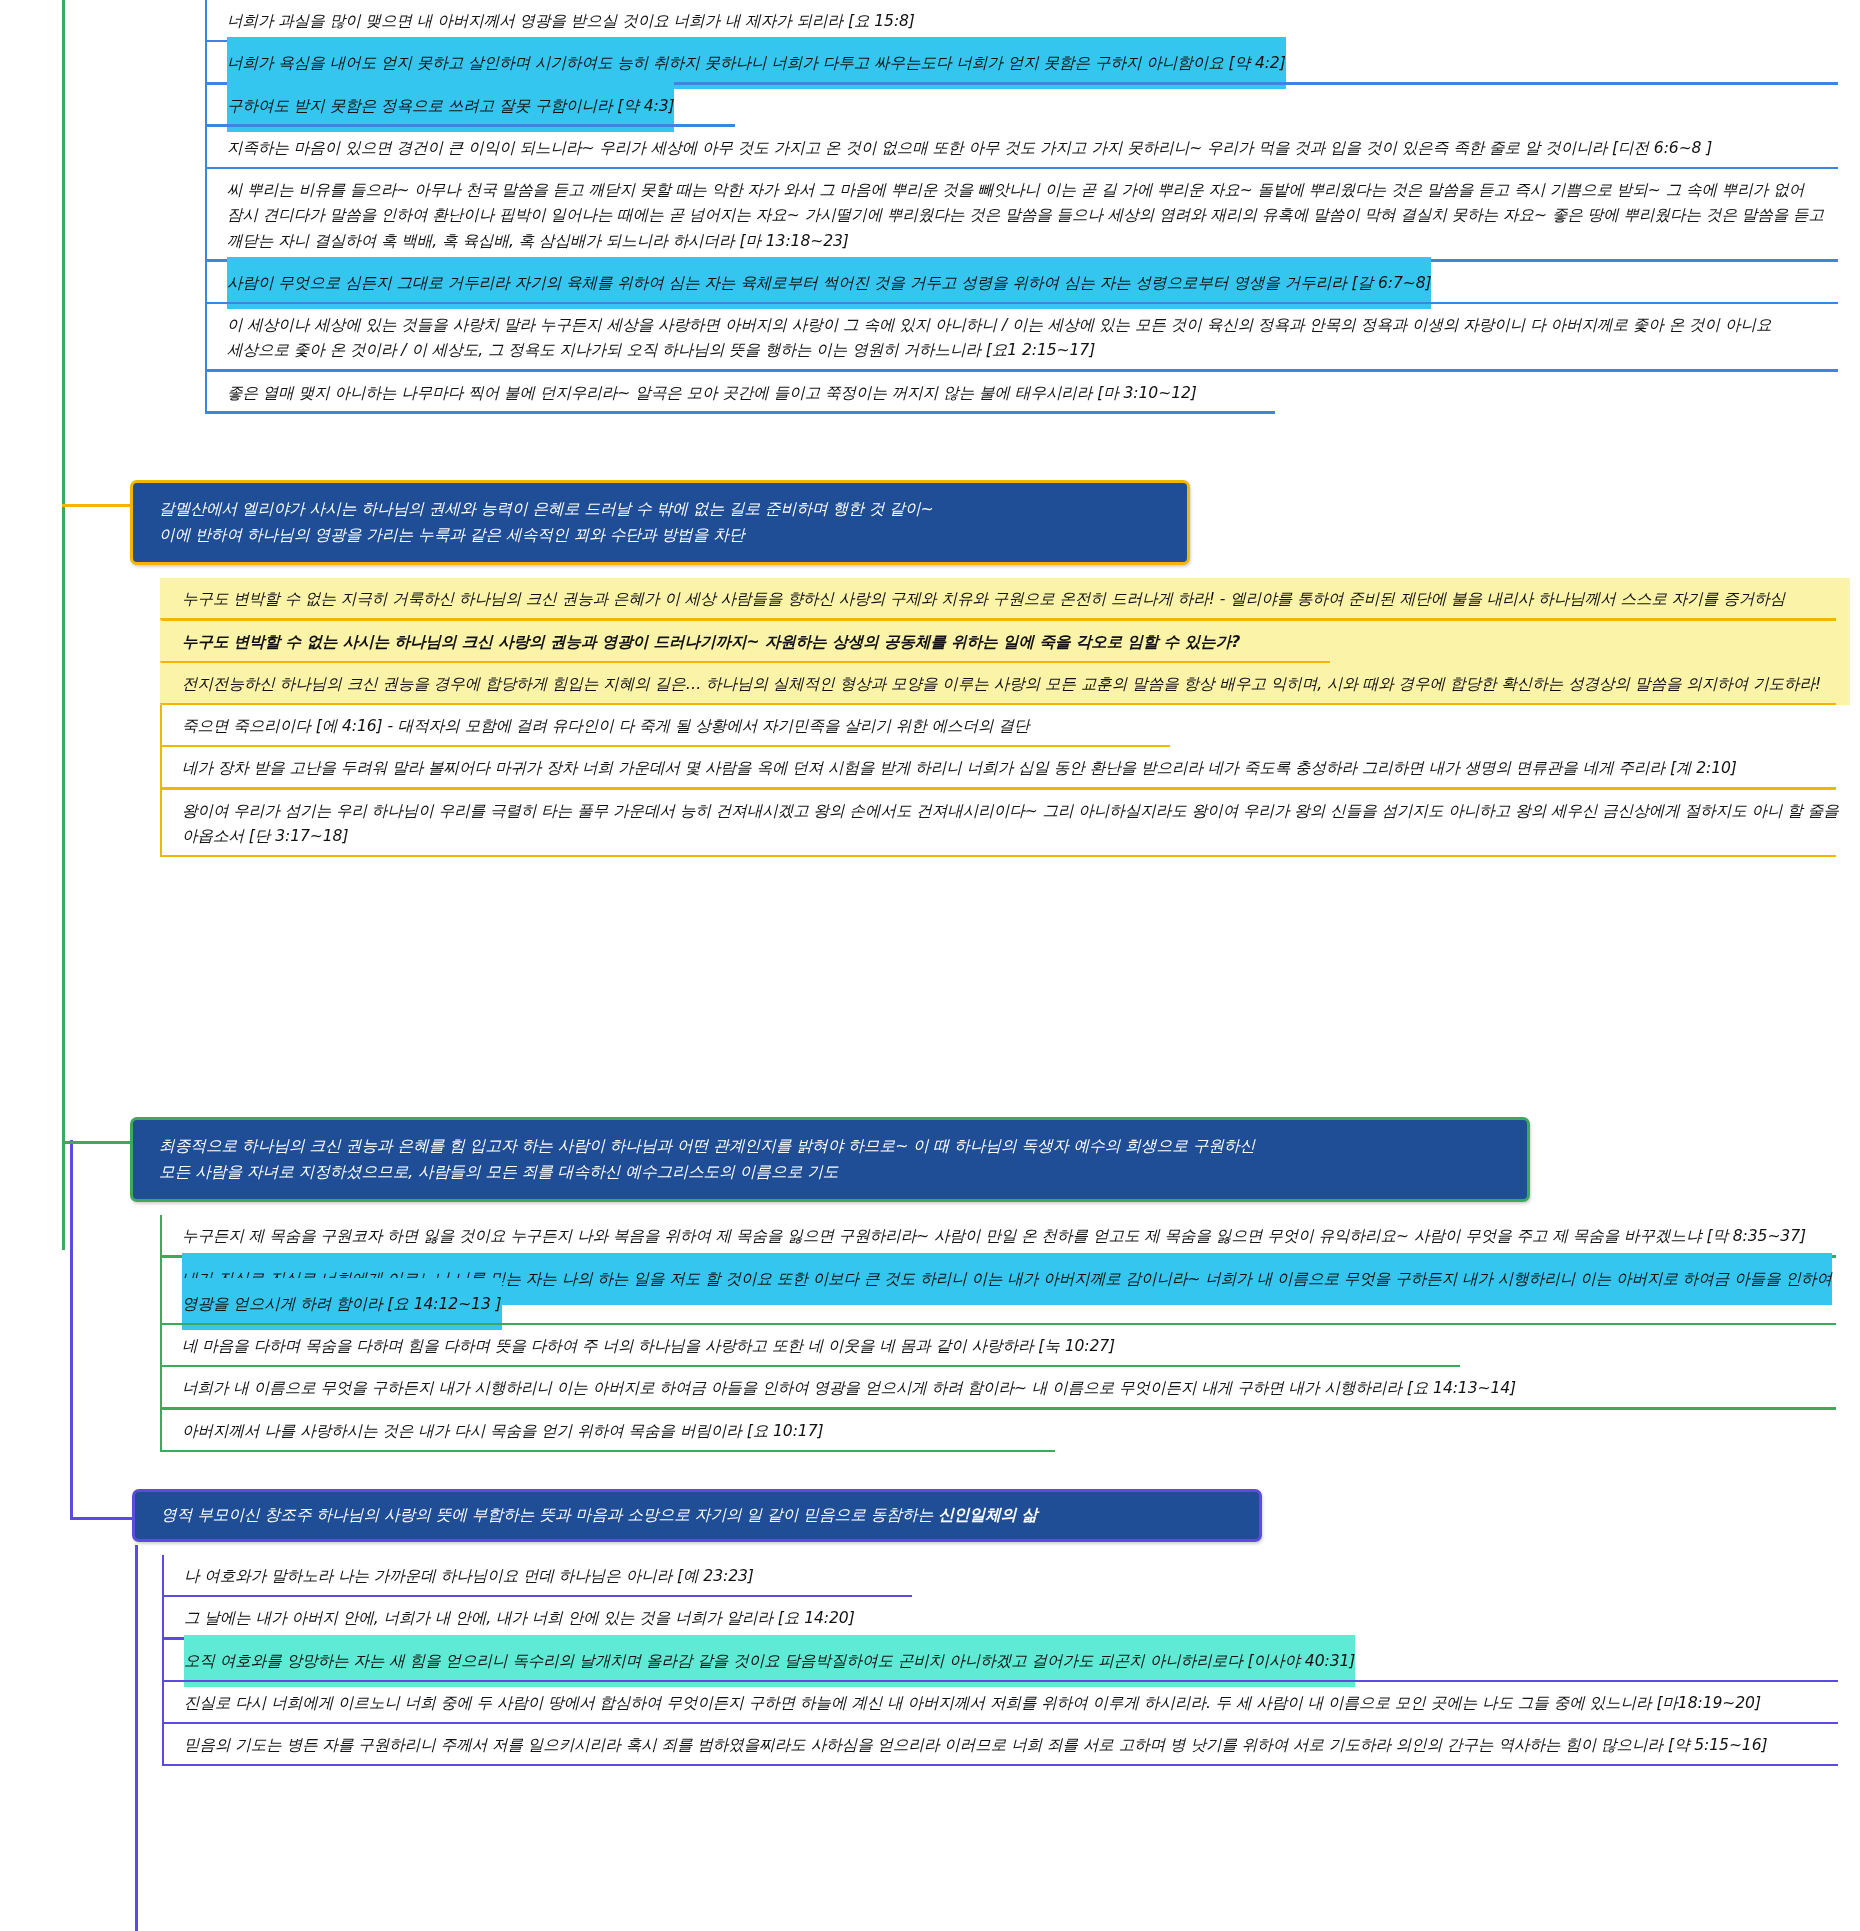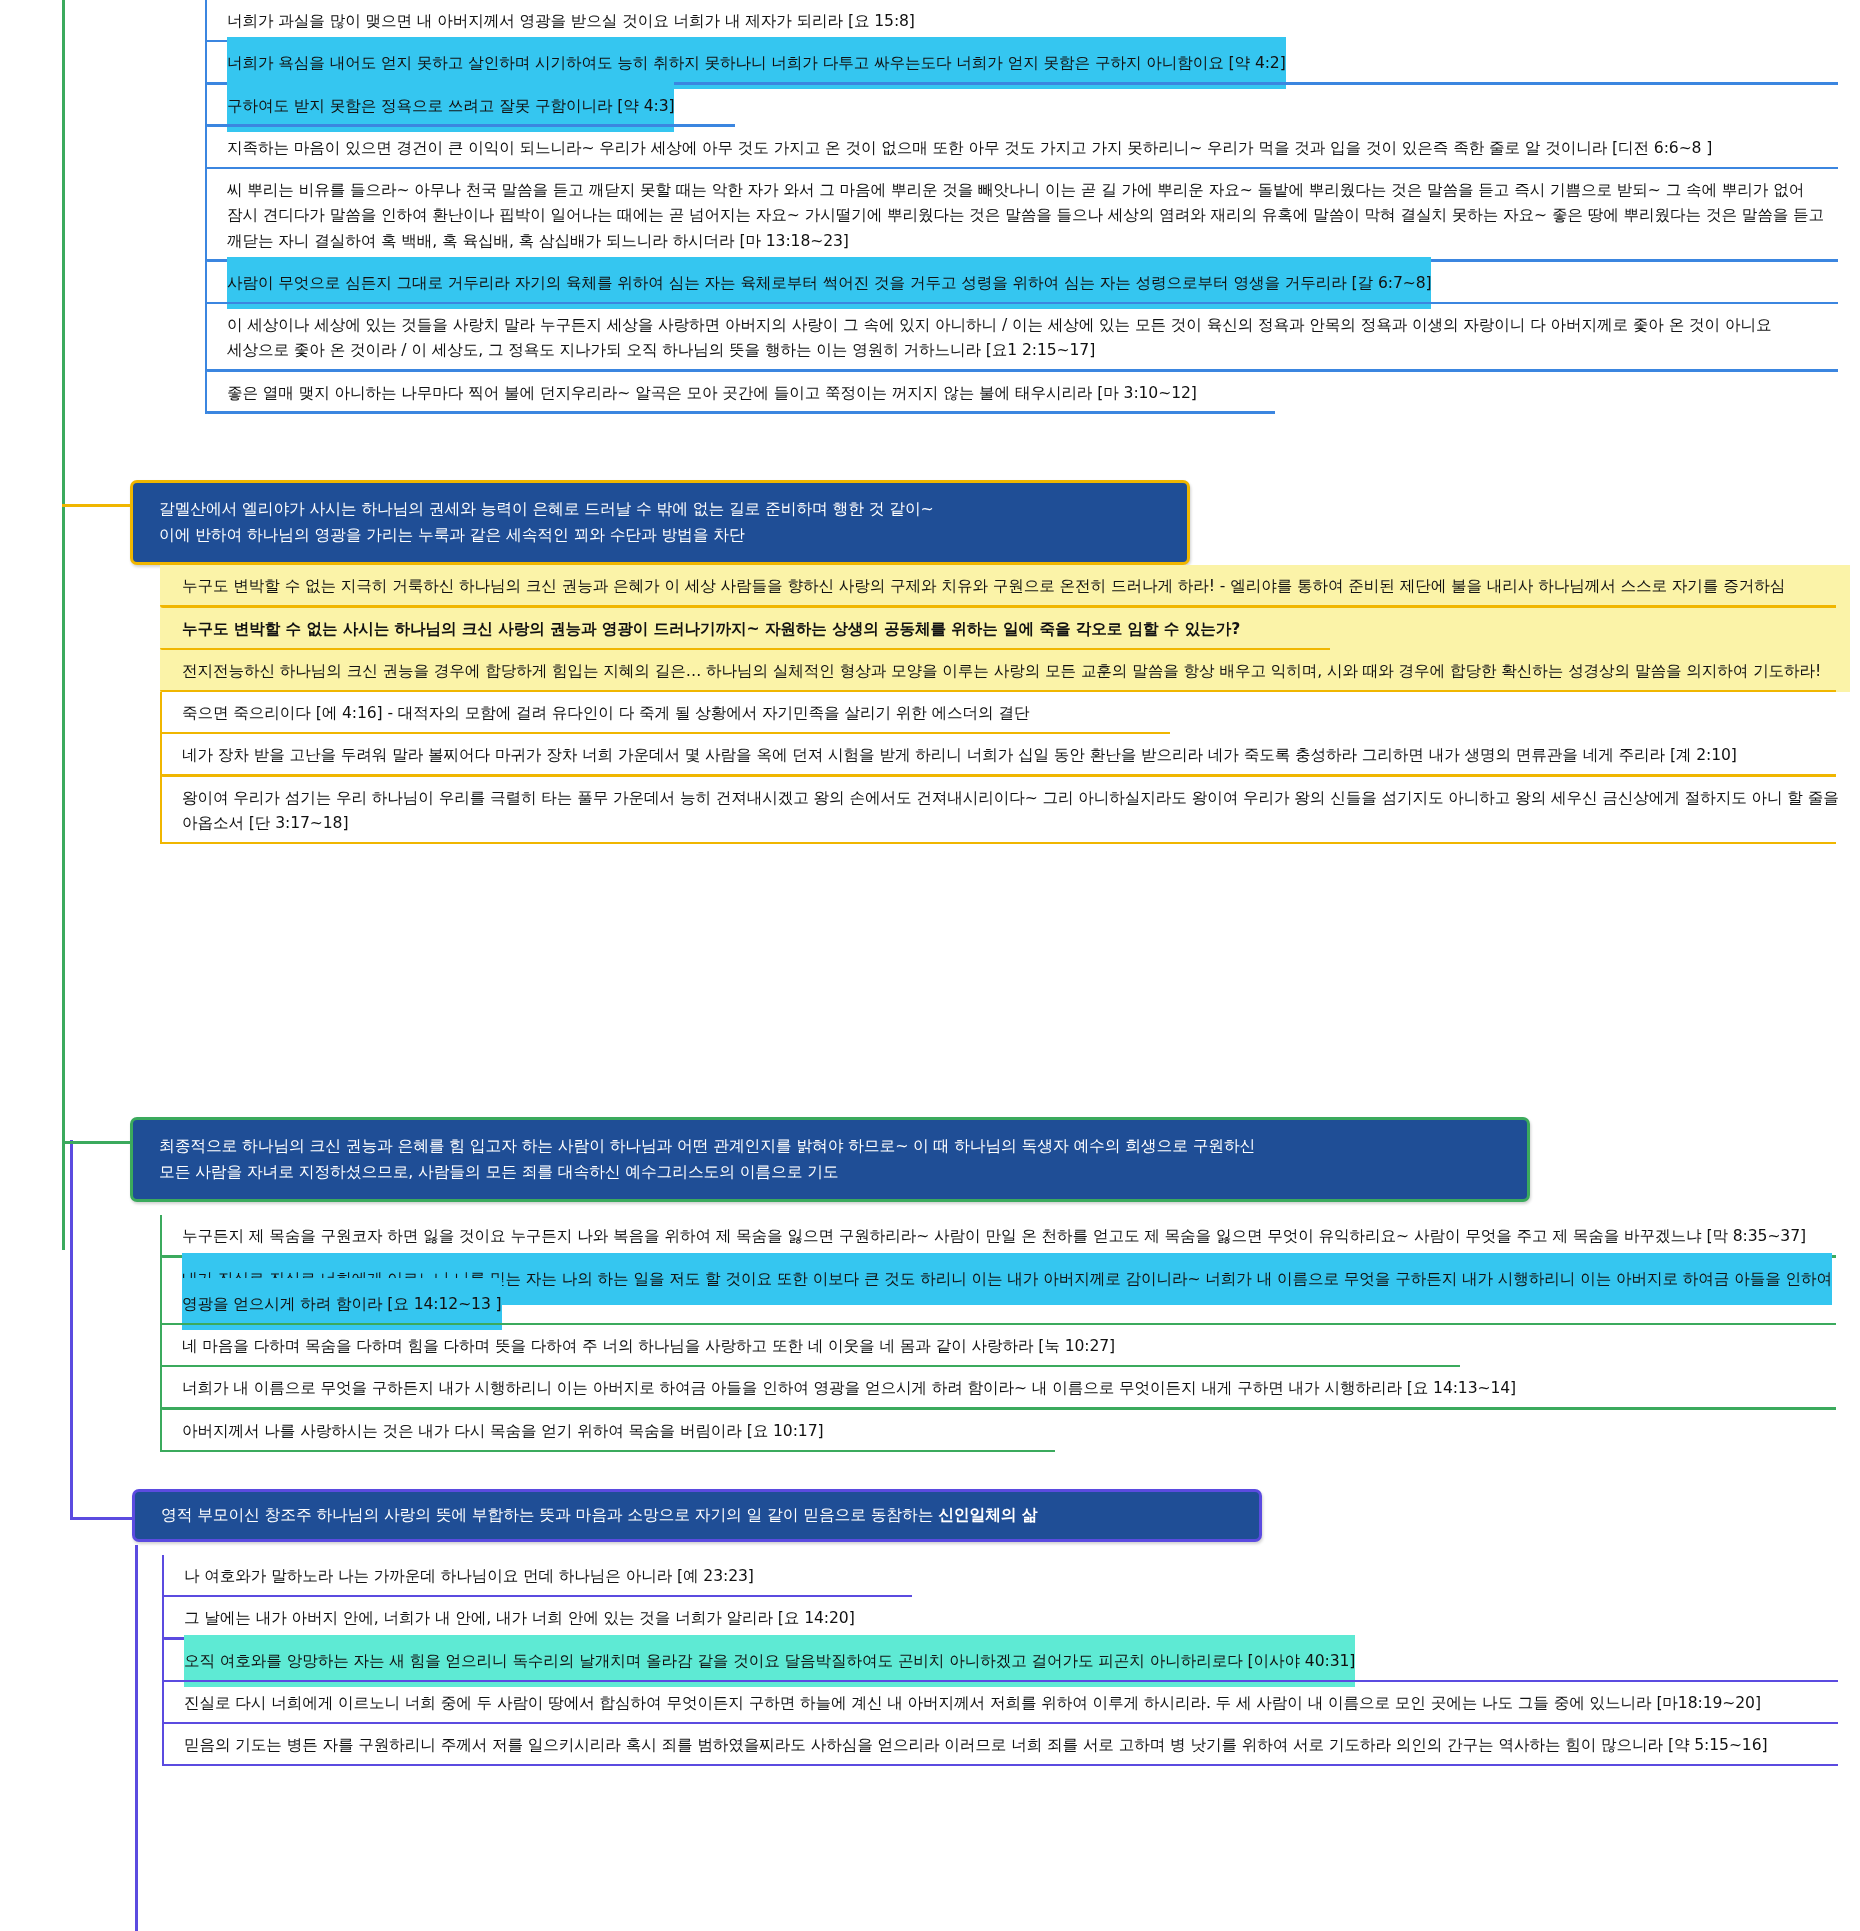--- a/index.html
+++ b/index.html
@@ -15,20 +15,21 @@
     color: #111111;
     -webkit-font-smoothing: antialiased;
   }
 
   
   .canvas {
     position: relative;
     width: 1860px;
     min-height: 1931px;
     overflow: hidden;
+    font-style: italic;
   }
 
   
   .trunk {
     position: absolute;
     width: 3px;
     left: 62px;
     z-index: 1;
   }
   .trunk-green { background: #3BAA5D; }
@@ -176,21 +177,21 @@
     </div>
   </div>
 
   <div class="abs" style="left:130px; top:480px; width:1720px;">
 
     <div class="headline hl-gold" style="width:1060px;">
       <span>갈멜산에서 엘리야가 사시는 하나님의 권세와 능력이 은혜로 드러날 수 밖에 없는 길로 준비하며 행한 것 같이~</span><br>
       <span>이에 반하여 하나님의 영광을 가리는 누룩과 같은 세속적인 꾀와 수단과 방법을 차단</span>
     </div>
 
-    <div style="position:relative; margin-left:30px; width:1690px;">
+    <div style="position:relative; margin-left:30px; margin-top:13px; width:1690px;">
       <div class="leaf gold-fill" style="--stroke:#F0B600; --underline:1676px;">
         <div class="leaf-inner">누구도 변박할 수 없는 지극히 거룩하신 하나님의 크신 권능과 은혜가 이 세상 사람들을 향하신 사랑의 구제와 치유와 구원으로 온전히 드러나게 하라! - 엘리야를 통하여 준비된 제단에 불을 내리사 하나님께서 스스로 자기를 증거하심</div>
       </div>
 
       <div class="leaf gold-fill" style="--stroke:#F0B600; --underline:1170px;">
         <div class="leaf-inner b">누구도 변박할 수 없는 사시는 하나님의 크신 사랑의 권능과 영광이 드러나기까지~ 자원하는 상생의 공동체를 위하는 일에 죽을 각오로 임할 수 있는가?</div>
       </div>
 
       <div class="leaf gold-fill" style="--stroke:#F0B600; --underline:1676px;">
         <div class="leaf-inner">전지전능하신 하나님의 크신 권능을 경우에 합당하게 힘입는 지혜의 길은… 하나님의 실체적인 형상과 모양을 이루는 사랑의 모든 교훈의 말씀을 항상 배우고 익히며, 시와 때와 경우에 합당한 확신하는 성경상의 말씀을 의지하여 기도하라!</div>

